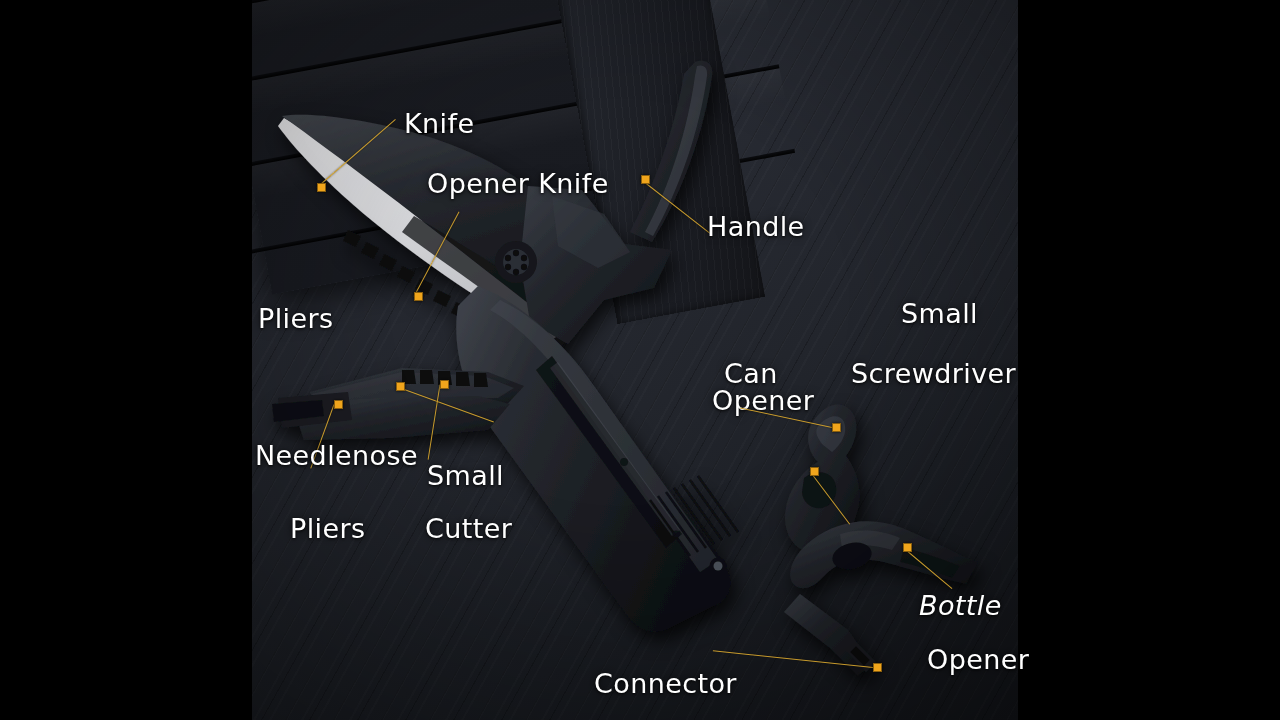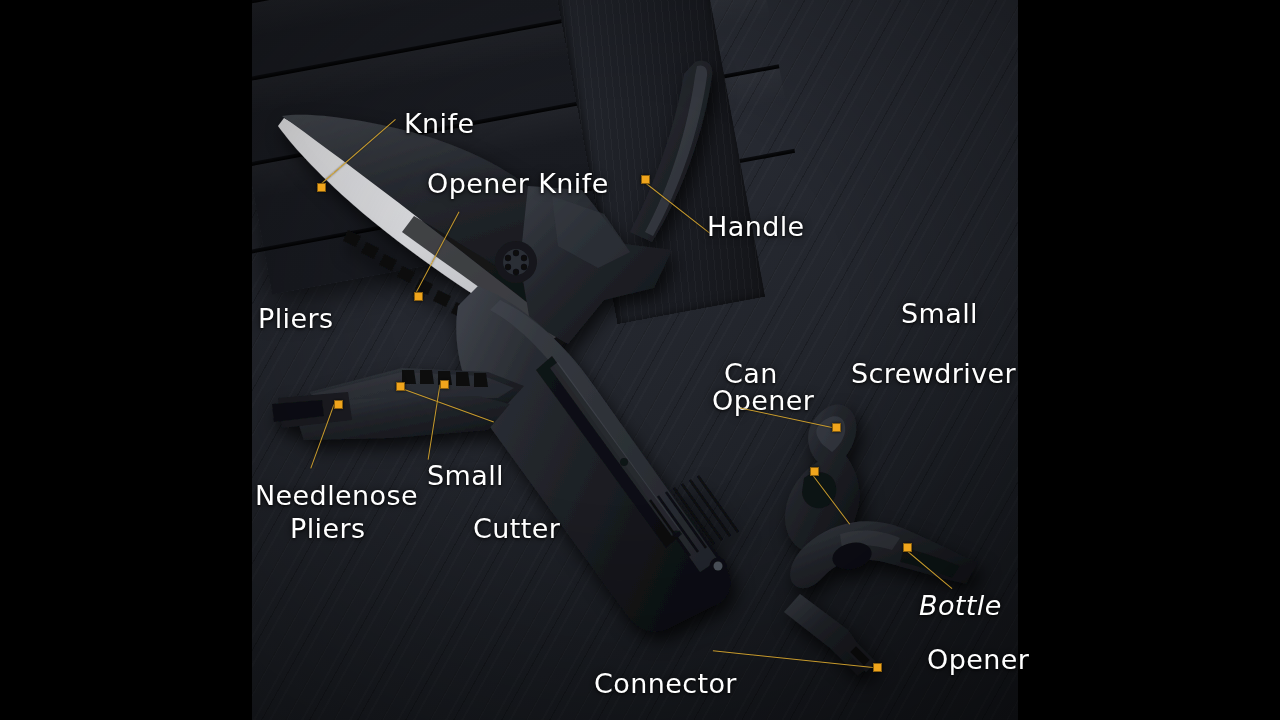--- a/index.html
+++ b/index.html
@@ -236,26 +236,26 @@
       <div class="dot" style="left: 414px; top: 292px;"></div>
       <div class="lbl" style="left: 427px; top: 168px;">Opener Knife</div>
       <div class="leader" style="left: 641px; top: 179px; width: 88px; transform: rotate(38deg);"></div>
       <div class="dot" style="left: 641px; top: 175px;"></div>
       <div class="lbl" style="left: 707px; top: 211px;">Handle</div>
       <div class="leader" style="left: 396px; top: 386px; width: 104px; transform: rotate(20deg);"></div>
       <div class="dot" style="left: 396px; top: 382px;"></div>
       <div class="lbl" style="left: 258px; top: 303px;">Pliers</div>
       <div class="leader" style="left: 334px; top: 404px; width: 68px; transform: rotate(110deg);"></div>
       <div class="dot" style="left: 334px; top: 400px;"></div>
-      <div class="lbl" style="left: 255px; top: 480px;">Needlenose</div>
+      <div class="lbl" style="left: 255px; top: 440px;">Needlenose</div>
       <div class="lbl" style="left: 290px; top: 513px;">Pliers</div>
       <div class="leader" style="left: 440px; top: 384px; width: 76px; transform: rotate(99deg);"></div>
       <div class="dot" style="left: 440px; top: 380px;"></div>
       <div class="lbl" style="left: 427px; top: 460px;">Small</div>
-      <div class="lbl" style="left: 425px; top: 513px; margin-left: 48px;">Cutter</div>
+      <div class="lbl" style="left: 425px; top: 513px;">Cutter</div>
       <div class="leader" style="left: 810px; top: 471px; width: 66px; transform: rotate(53deg);"></div>
       <div class="dot" style="left: 810px; top: 467px;"></div>
       <div class="lbl" style="left: 724px; top: 331px; margin-top: 27px;">Can</div>
       <div class="lbl" style="left: 712px; top: 385px;">Opener</div>
       <div class="leader" style="left: 832px; top: 427px; width: 94px; transform: rotate(192deg);"></div>
       <div class="dot" style="left: 832px; top: 423px;"></div>
       <div class="lbl" style="left: 893px; top: 298px; margin-left: 8px;">Small</div>
       <div class="lbl" style="left: 851px; top: 358px;">Screwdriver</div>
       <div class="leader" style="left: 903px; top: 547px; width: 64px; transform: rotate(40deg);"></div>
       <div class="dot" style="left: 903px; top: 543px;"></div>

